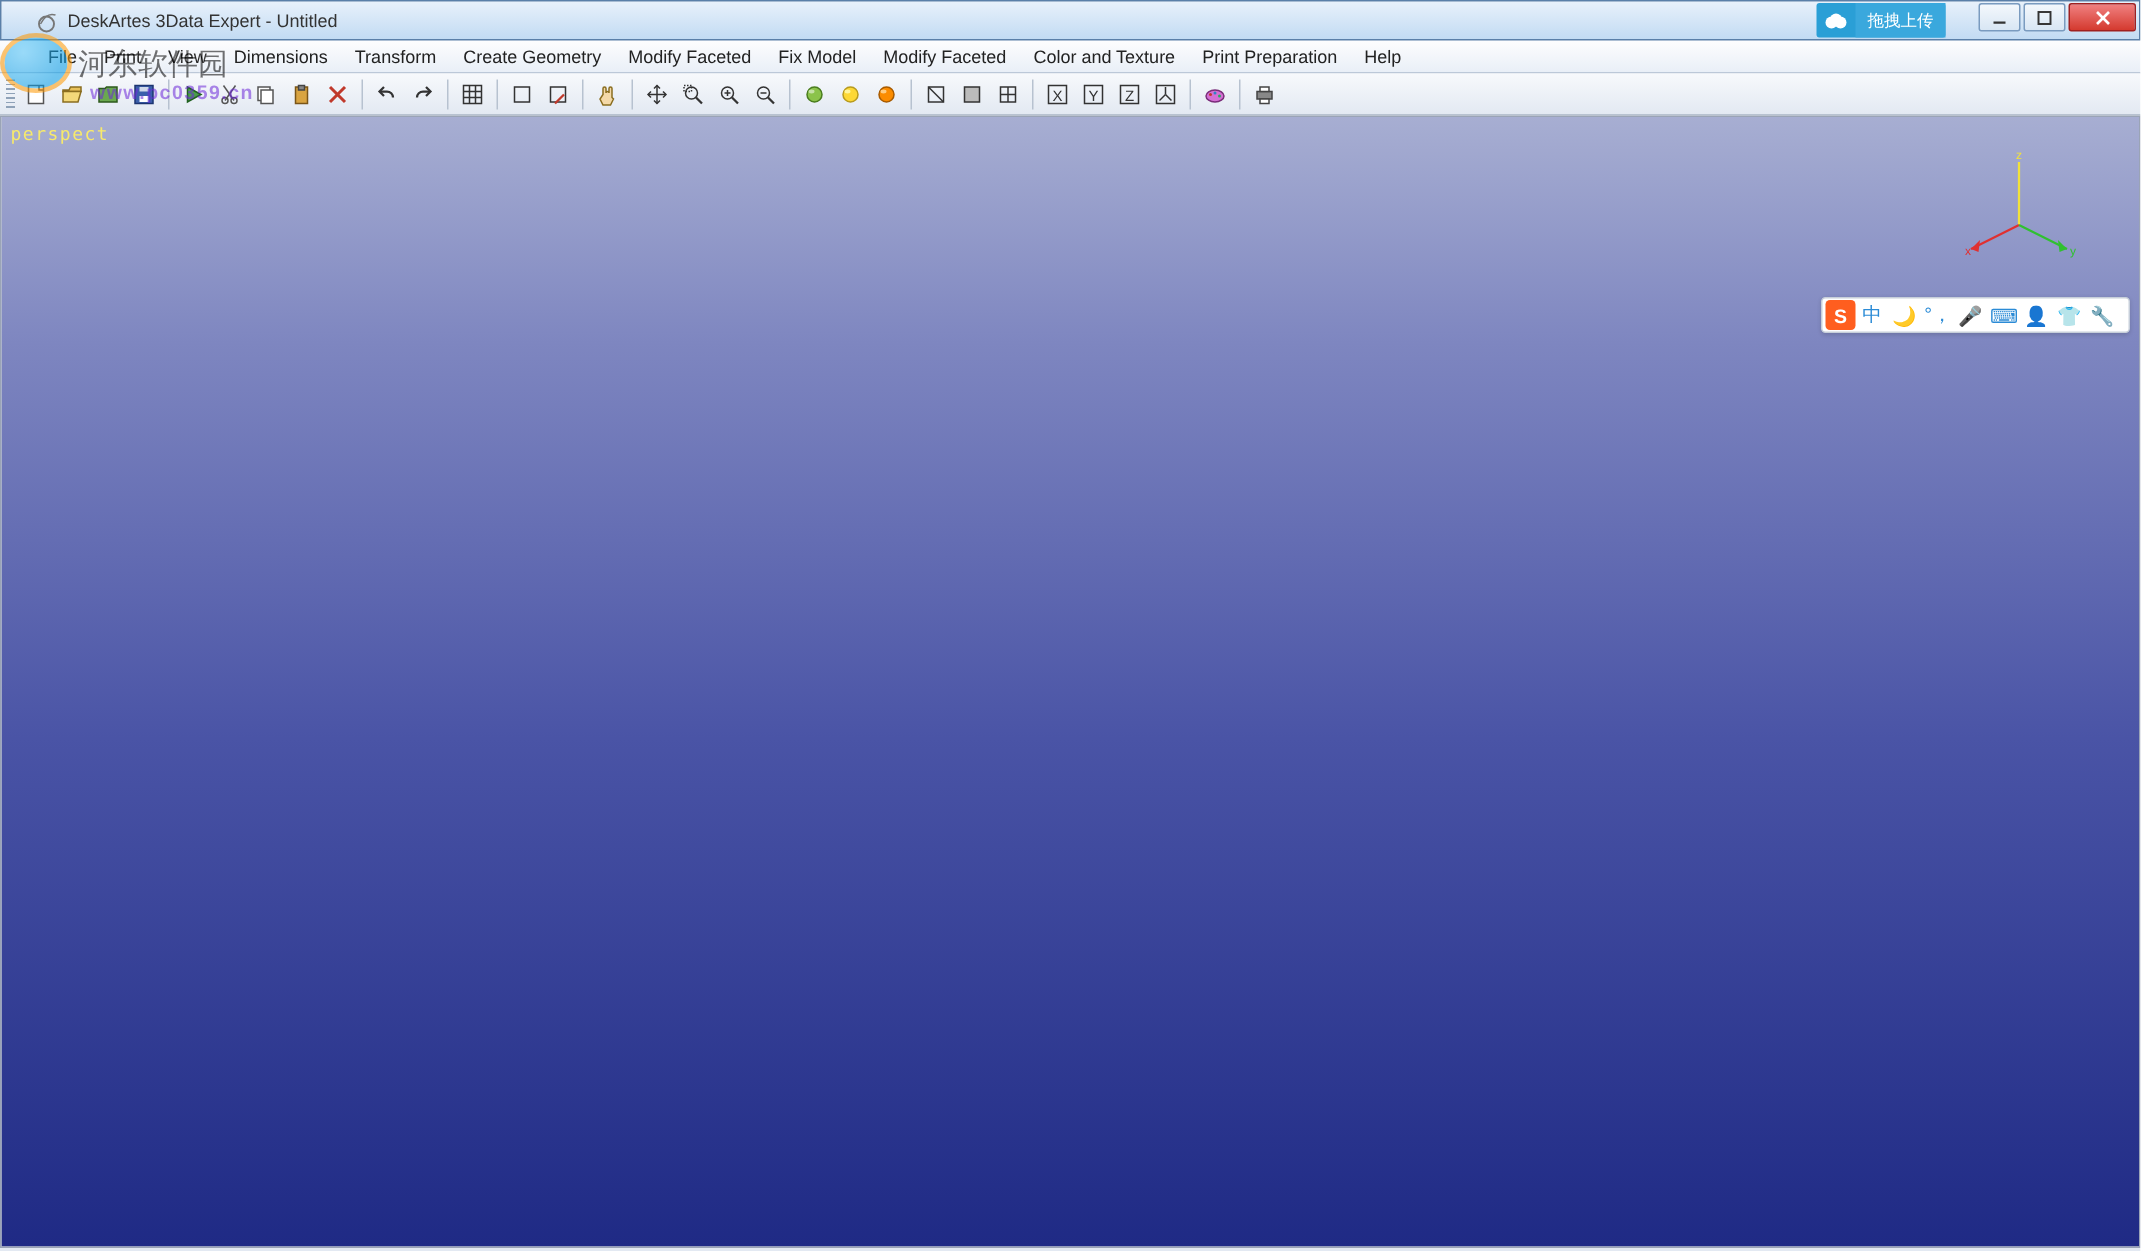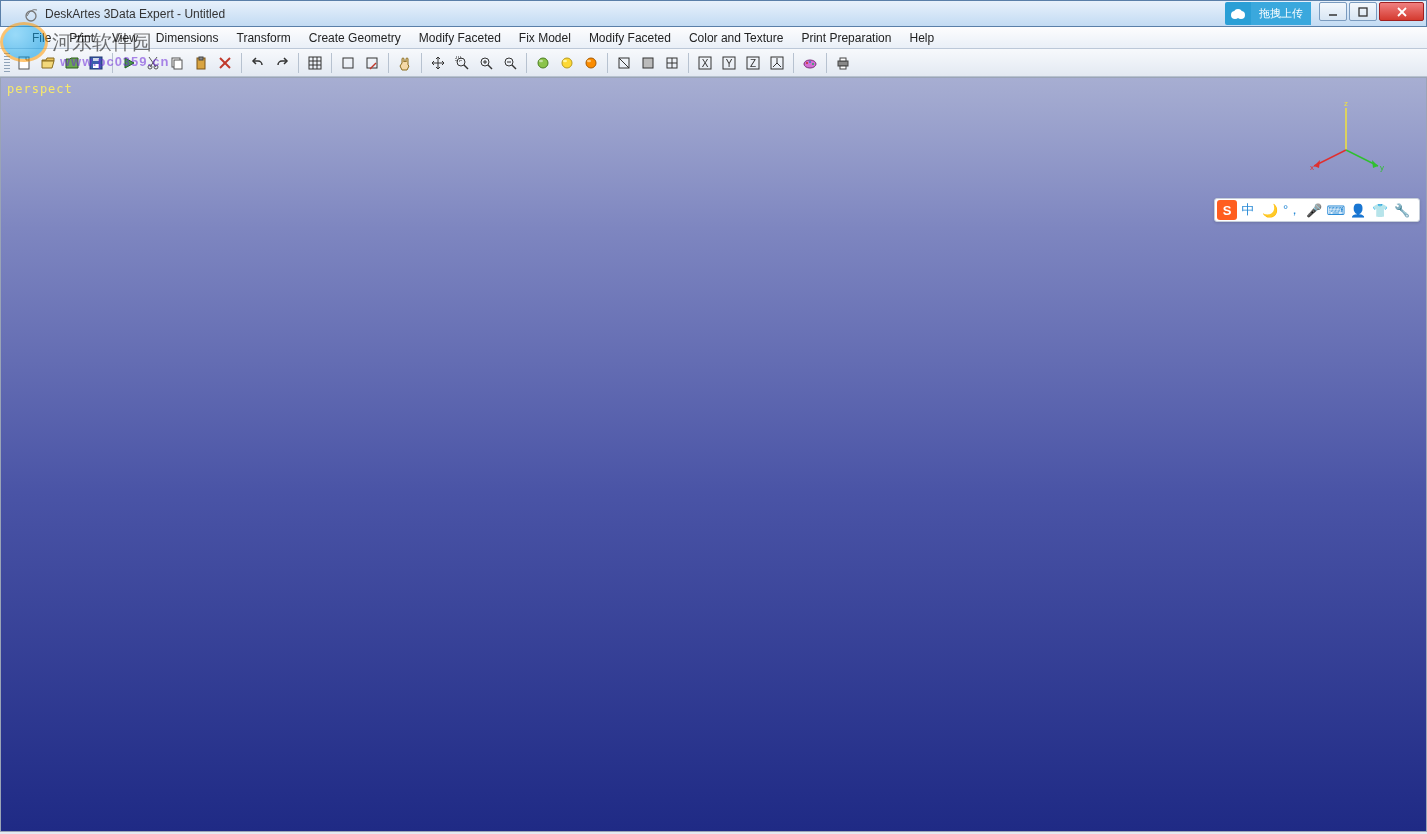--- a/index.html
+++ b/index.html
@@ -26,21 +26,21 @@
   }
   .win-btn {
     width: 28px; height: 19px; border: 1px solid #7a9bbf;
     border-radius: 2px; display: flex; align-items: center; justify-content: center;
     background: linear-gradient(to bottom,#f4f8fc,#d8e6f4);
     font-size: 10px; cursor: pointer;
   }
   .win-btn.close { background: linear-gradient(to bottom,#f08080,#d43a2f); border-color:#a02020; color:#fff; width:45px; }
   .cloud-box {
     background: #2a9fd6; color:#fff; display:flex; align-items:center;
-    height:23px; font-size:11px; border-radius:2px; margin-right:6px;
+    height:23px; font-size:11px; border-radius:2px; margin-right:20px;
   }
   .cloud-box .ic { width:26px; display:flex; align-items:center; justify-content:center; }
   .cloud-box .lbl { background:#3aa8dd; padding:0 8px; height:100%; display:flex; align-items:center; }
 
   
   .watermark {
     position: absolute; left: 0; top: 22px; width: 220px; height: 40px;
     display:flex; align-items:center; gap:4px; opacity:0.55; pointer-events:none;
     z-index: 50;
   }

